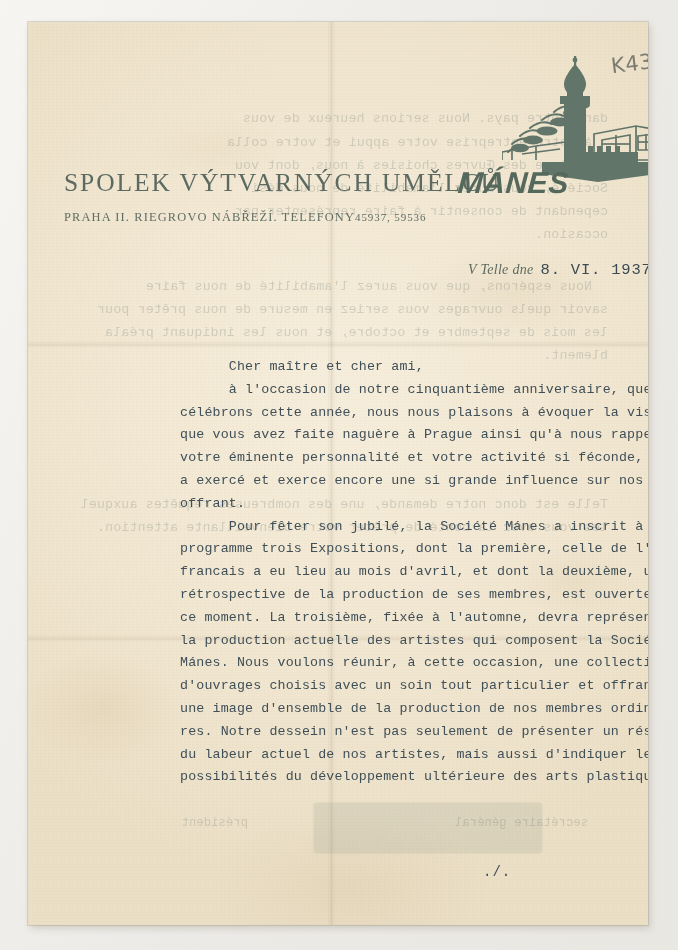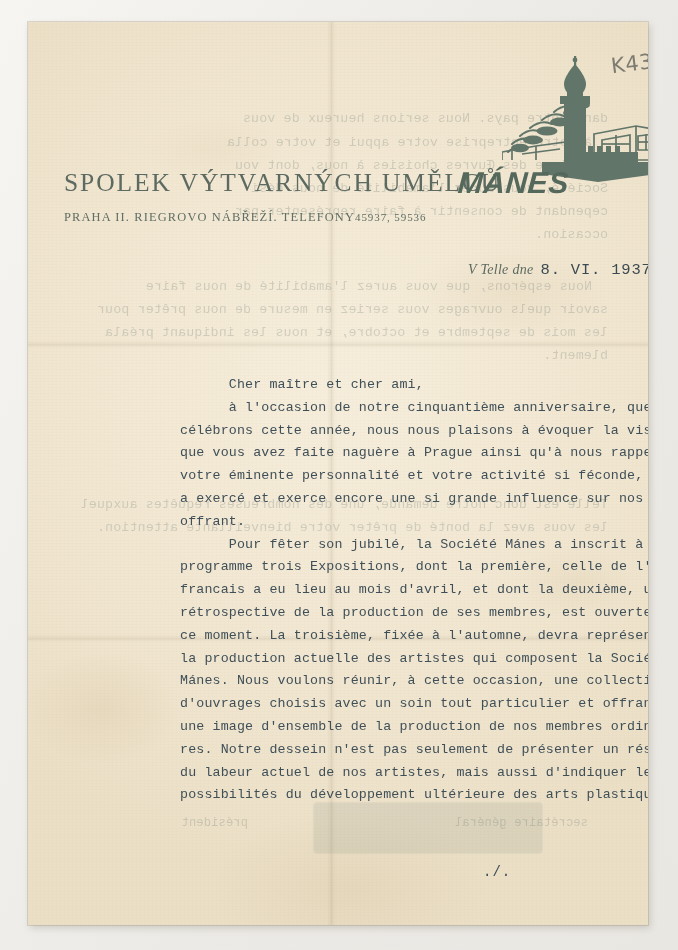--- a/index.html
+++ b/index.html
@@ -172,21 +172,21 @@
     font-size: 15.5px;
     color: #3a4a52;
     letter-spacing: .8px;
     margin-left: 7px;
   }
 
   
   #body {
     position: absolute;
     left: 152px;
-    top: 352px;
+    top: 334px;
     width: 470px;
     font-family: "Liberation Mono", monospace;
     font-size: 13.3px;
     line-height: 22.8px;
     color: #3f4f58;
     letter-spacing: .15px;
   }
   #body .ln { white-space: pre; }
 
   #contmark {

